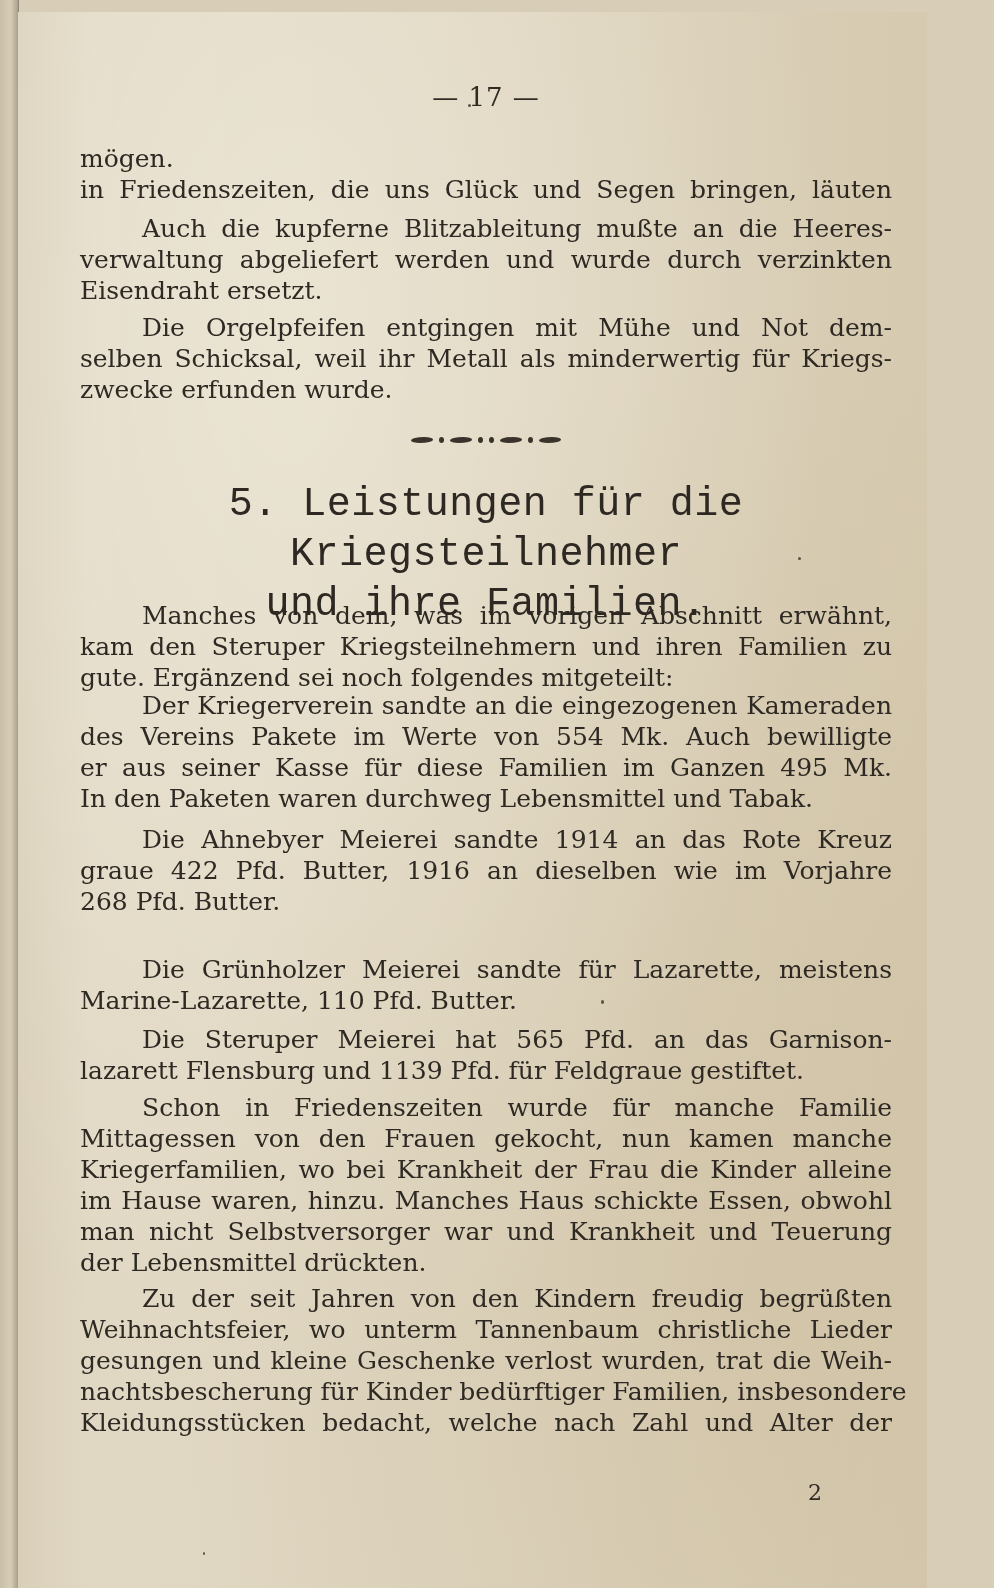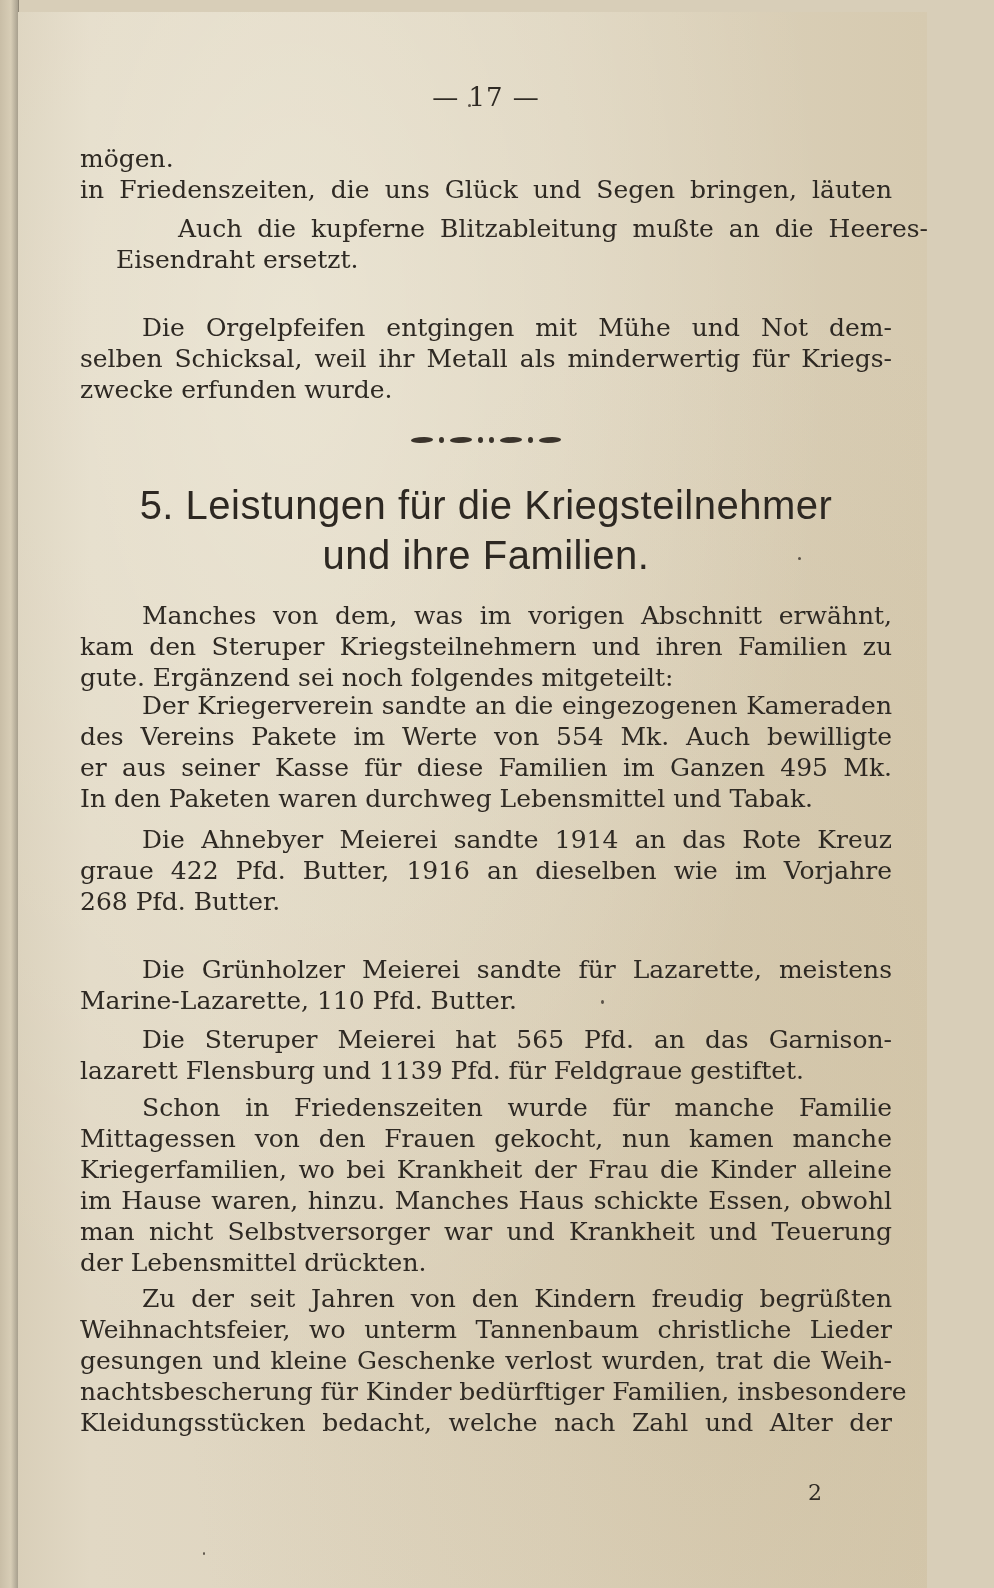--- a/index.html
+++ b/index.html
@@ -99,21 +99,21 @@
     .divider .dot {
       width: 5px;
       height: 6px;
       background: #3a332b;
       border-radius: 50%;
     }
     .heading {
       position: absolute;
       left: 0;
       width: 812px;
-      font-family: Liberation Sans, sans-serif;
+      font-family: Liberation Mono, monospace;
       font-size: 40px;
       line-height: 50px;
       text-align: center;
       color: #2d2822;
       letter-spacing: 0.5px;
     }
     .footer-sig {
       position: absolute;
       top: 1468px;
       left: 728px;
@@ -134,22 +134,23 @@
 <div class="page">
   <div class="content">
 
     <div class="page-number">— 17 —</div>
 
     <div class="para" style="top:131px;">
       <span class="line last">mögen.</span>
       <span class="line">in Friedenszeiten, die uns Glück und Segen bringen, läuten</span>
     </div>
 
-    <div class="para" style="top:201px;margin-left:36px;">
+    <div class="para" style="top:201px;">
       <span class="line indent">Auch die kupferne Blitzableitung mußte an die Heeres-</span>
+      <span class="line">verwaltung abgeliefert werden und wurde durch verzinkten</span>
       <span class="line last">Eisendraht ersetzt.</span>
     </div>
 
     <div class="para" style="top:300px;">
       <span class="line indent">Die Orgelpfeifen entgingen mit Mühe und Not dem-</span>
       <span class="line">selben Schicksal, weil ihr Metall als minderwertig für Kriegs-</span>
       <span class="line last">zwecke erfunden wurde.</span>
     </div>
 
     <div class="divider">

